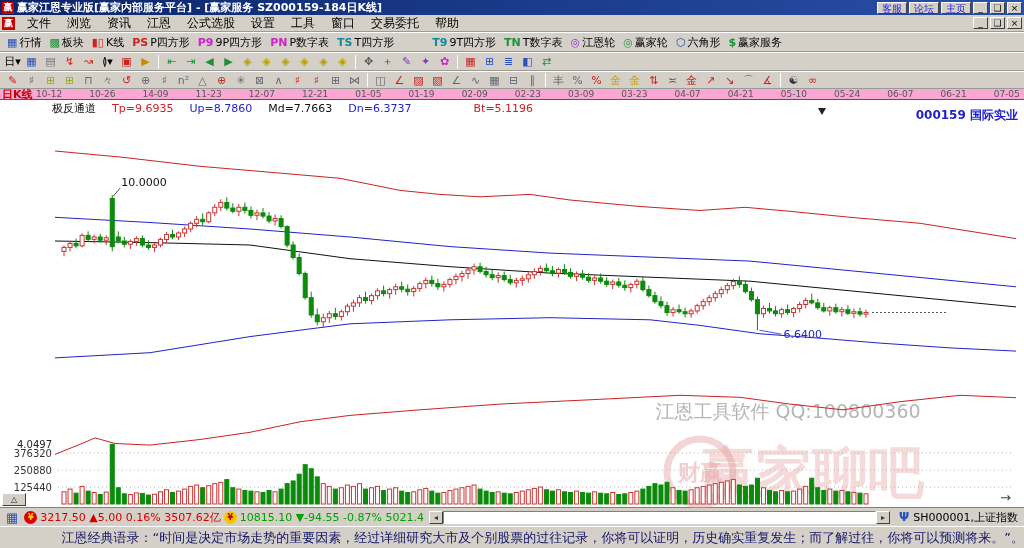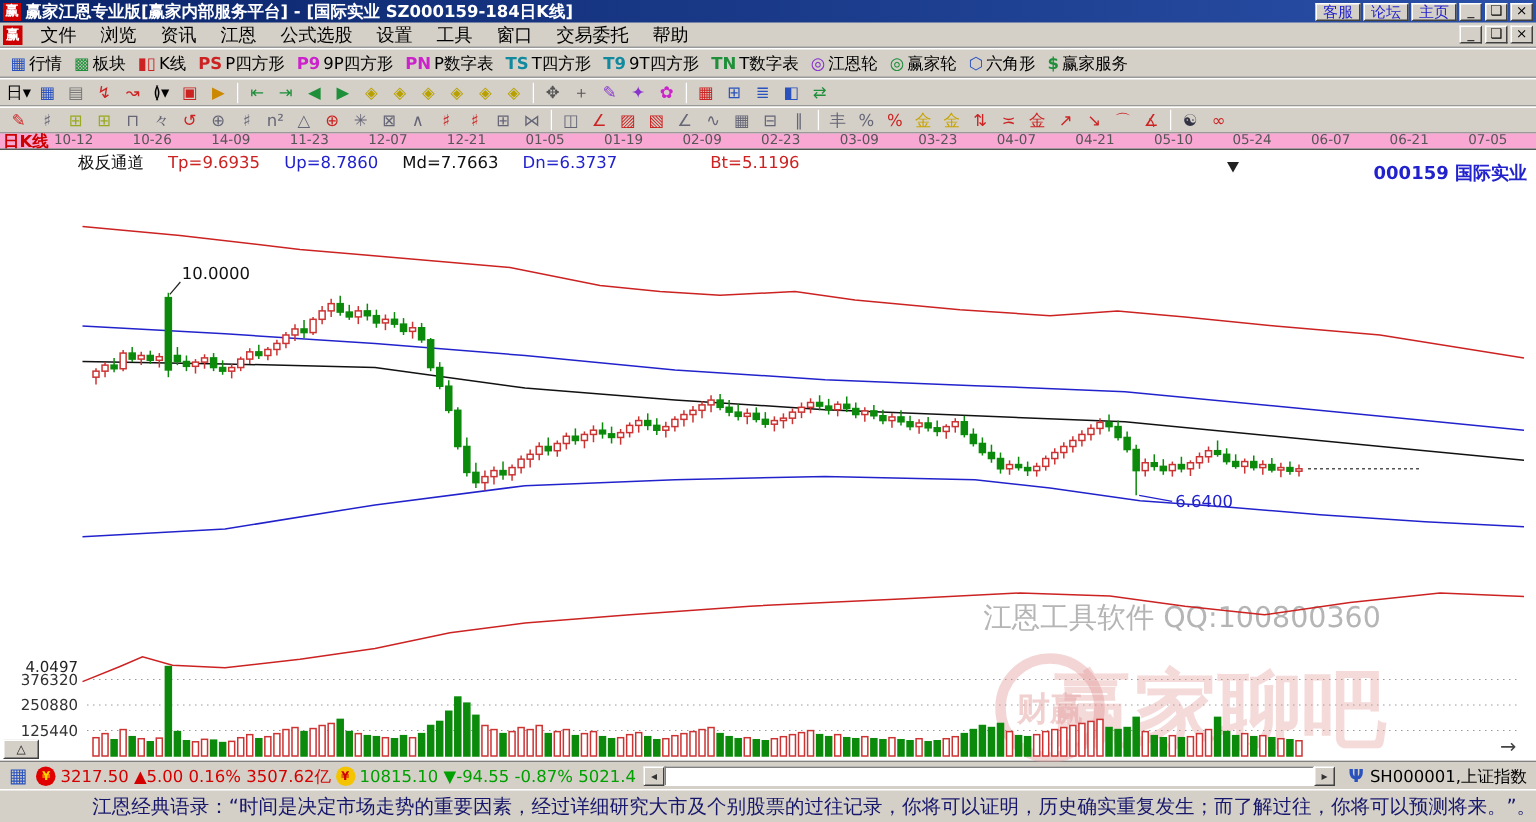--- a/index.html
+++ b/index.html
@@ -29,21 +29,21 @@
   .tb1 { height:20px; } .tb2 { height:19px; } .tb3 { height:18px; }
   .tbtn { display:inline-flex; align-items:center; height:16px; padding:0 4px; font-size:11px; color:#000;
     white-space:nowrap; }
   .tico { font-size:11px; margin-right:2px; font-weight:bold; }
   .ibtn { width:19px; height:16px; display:inline-flex; align-items:center; justify-content:center;
     font-size:11px; }
   .tsep { width:1px; height:14px; background:#9a9a9a; border-right:1px solid #fff; margin:0 3px; }
   
   .datestrip { height:10px; position:relative; background:#f9a8d4; }
   .klabel { position:absolute; left:2px; top:-2px; color:#c00; font-weight:bold; font-size:11px; }
-  .dates { margin-left:36px; margin-right:19px; display:flex; justify-content:space-between;
+  .dates { margin-left:36px; margin-right:4px; display:flex; justify-content:space-between;
     font-size:9px; color:#555; line-height:10px; }
   
   .chartpanel { height:408px; background:#fff; position:relative; border-top:1px solid #555; }
   .indrow { position:absolute; top:1px; left:52px; font-size:11px; white-space:nowrap; z-index:3; }
   .indrow span { margin-right:16px; }
   .stocktag { position:absolute; top:7px; right:6px; font-size:12px; font-weight:bold; color:#2222cc; z-index:3; }
   .cornerbtn { position:absolute; left:2px; bottom:1px; width:24px; height:13px; background:#d4d0c8;
     border:1px solid; border-color:#fff #404040 #404040 #fff; font-size:8px; line-height:11px;
     text-align:center; color:#222; z-index:3; }
   svg { position:absolute; left:0; top:0; }
@@ -65,21 +65,21 @@
   .idxlabel { color:#000; margin-right:3px; }
   
   .footer { height:22px; border-top:1px solid #fff; display:flex; align-items:center; justify-content:flex-end;
     font-size:13px; color:#16166a; background:#d4d0c8; white-space:nowrap; overflow:hidden; }
 </style>
 </head>
 <body>
 
 <div class="titlebar">
   <span class="appicon">赢</span>
-  <span class="wtitle">赢家江恩专业版[赢家内部服务平台] - [国际实业  SZ000159-184日K线]</span>
+  <span class="wtitle">赢家江恩专业版[赢家内部服务平台] - [赢家服务  SZ000159-184日K线]</span>
   <span class="flex"></span>
   <span id="quick-btns" style="display:flex;">
       <span class="qbtn">客服</span>
       <span class="qbtn">论坛</span>
       <span class="qbtn">主页</span>
     </span>
   <span id="win-ctrls" style="display:flex;">
       <span class="winbtn">_</span>
       <span class="winbtn">❏</span>
       <span class="winbtn">×</span>
@@ -131,21 +131,21 @@
     </span>
     <span class="tbtn">
       <span class="tico" style="color: rgb(204, 34, 204);">PN</span>
       <span>P数字表</span>
     </span>
     <span class="tbtn">
       <span class="tico" style="color: rgb(17, 137, 158);">TS</span>
       <span>T四方形</span>
     </span>
     <span class="tbtn">
-      <span class="tico" style="color: rgb(17, 137, 158);">T9</span>
+      <span class="tico" style="color: rgb(17, 137, 158); margin-left: 30px;">T9</span>
       <span>9T四方形</span>
     </span>
     <span class="tbtn">
       <span class="tico" style="color: rgb(31, 143, 58);">TN</span>
       <span>T数字表</span>
     </span>
     <span class="tbtn">
       <span class="tico" style="color: rgb(136, 51, 204);">◎</span>
       <span>江恩轮</span>
     </span>

